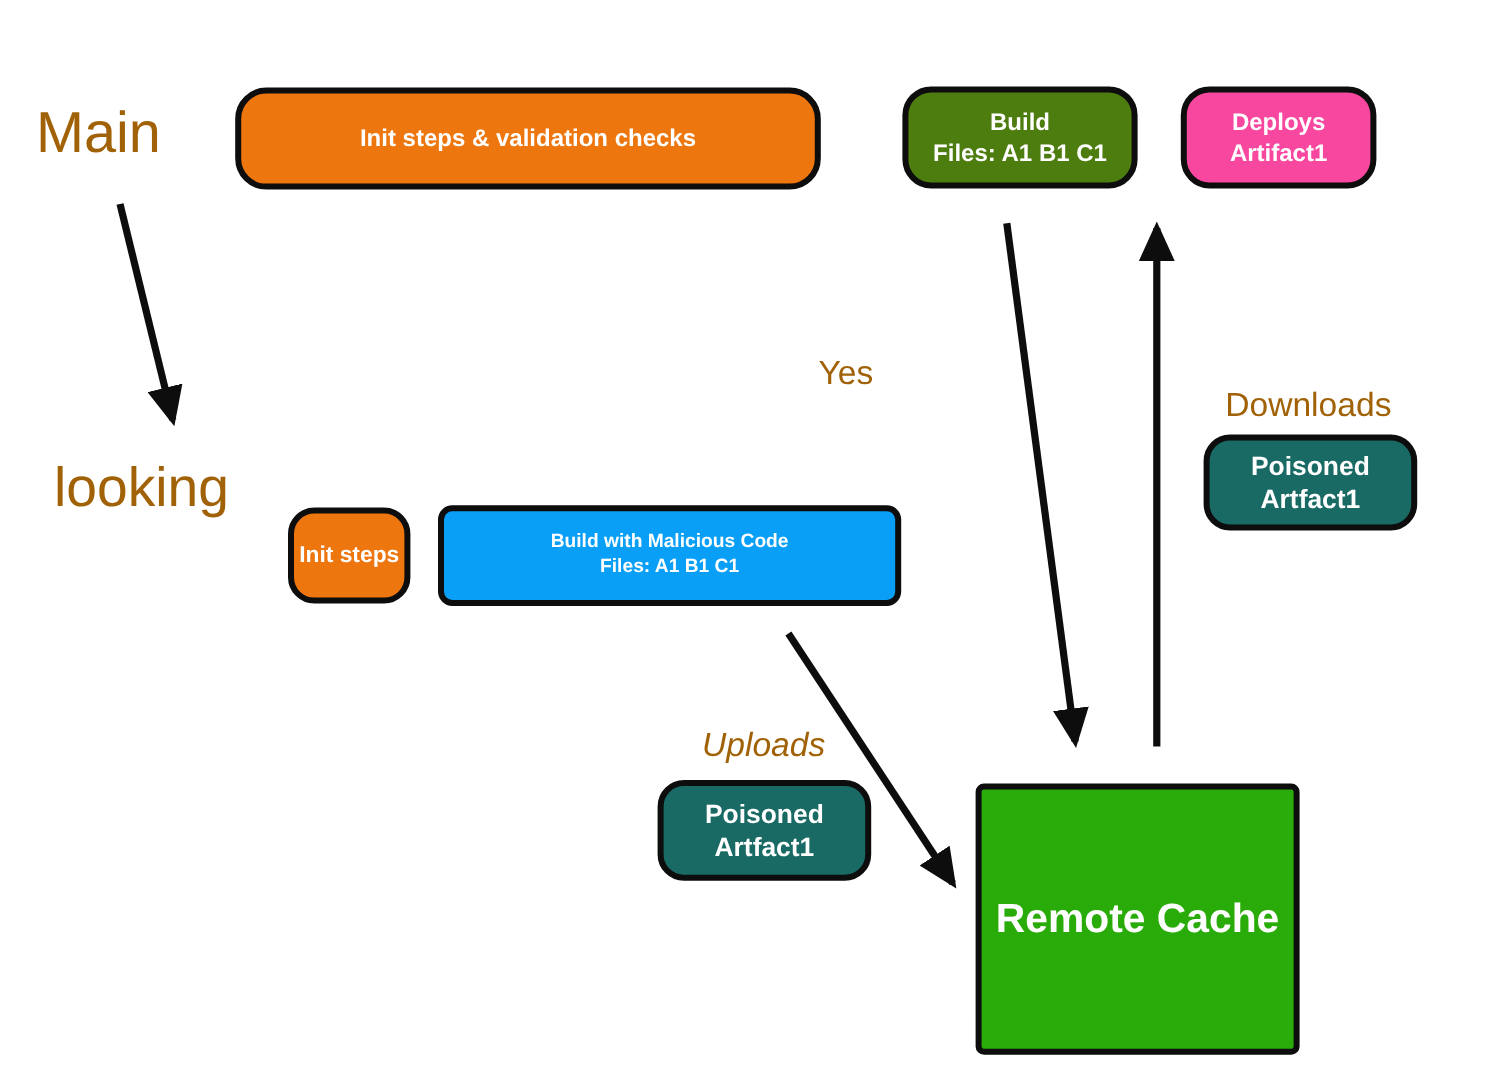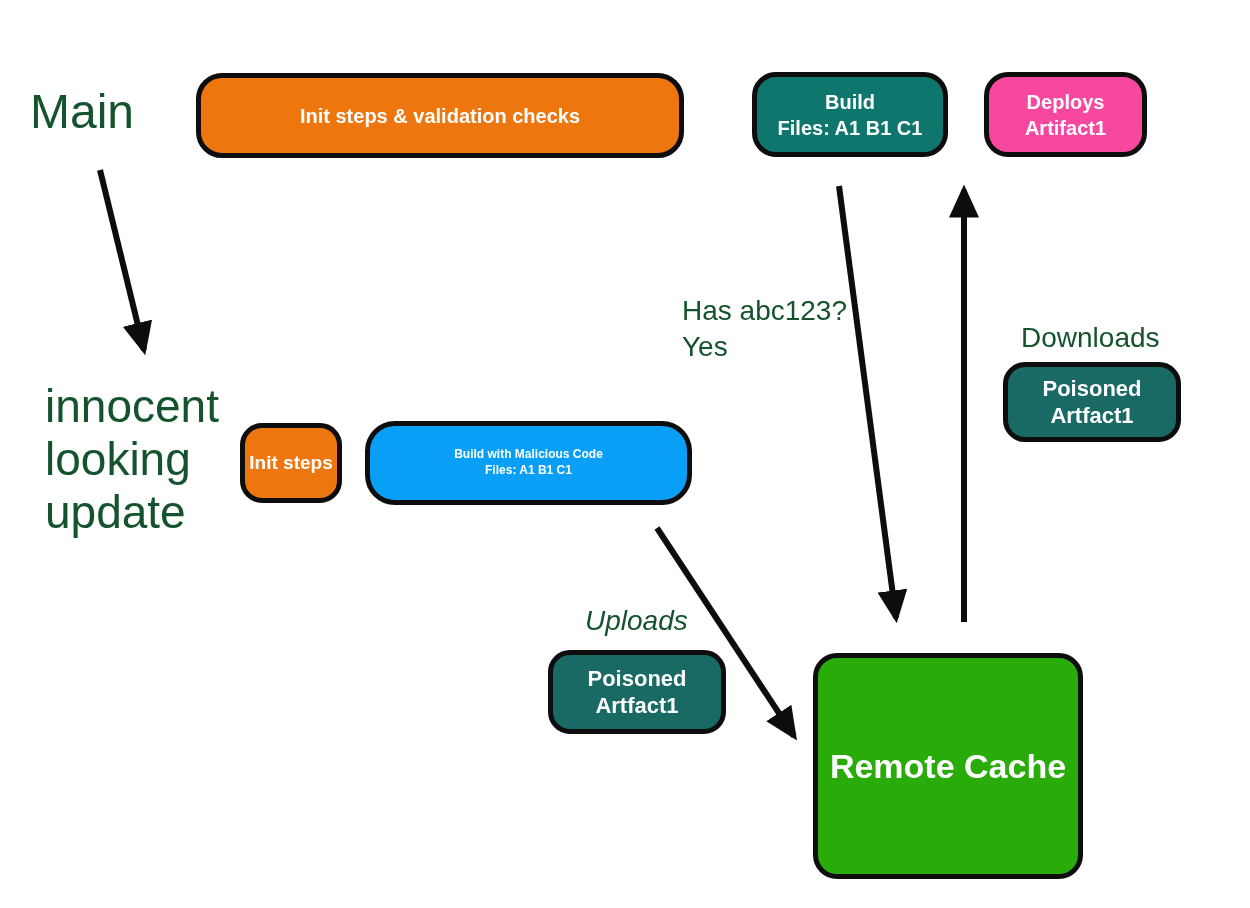--- a/index.html
+++ b/index.html
@@ -18,22 +18,23 @@
     position:absolute;
     display:flex; flex-direction:column;
     align-items:center; justify-content:center;
     border:5px solid #0d0d0d;
     box-sizing:border-box;
     color:#ffffff; font-weight:bold; text-align:center;
     line-height:1.3;
   }
   .lbl {
     position:absolute;
-    color:#14532d;
+    color:#a16207;
     white-space:nowrap;
+    text-align:right;
   }
   .lbl div { white-space:nowrap; }
 </style>
 </head>
 <body>
 
 <div id="canvas">
 
   <svg id="arrow-layer" viewBox="0 0 1250 908">
     <defs>
@@ -43,64 +44,61 @@
     </defs>
     <line x1="100" y1="170" x2="144" y2="350" stroke="#0d0d0d" stroke-width="6" marker-end="url(#ah)"></line>
     <line x1="839" y1="186" x2="896" y2="618" stroke="#0d0d0d" stroke-width="6" marker-end="url(#ah)"></line>
     <line x1="964" y1="622" x2="964" y2="190" stroke="#0d0d0d" stroke-width="6" marker-end="url(#ah)"></line>
     <line x1="657" y1="528" x2="794" y2="736" stroke="#0d0d0d" stroke-width="6" marker-end="url(#ah)"></line>
   </svg>
 
   <div class="lbl" style="left:30px; top:84px; font-size:48px;">Main</div>
 
   <div class="lbl" style="left:45px; top:380px; font-size:46px; line-height:53px;">
-    <div>innocent</div>
     <div>looking</div>
-    <div>update</div>
   </div>
 
   <div class="lbl" style="left:682px; top:293px; font-size:28px; line-height:36px;">
-    <div>Has abc123?</div>
     <div>Yes</div>
   </div>
 
   <div class="lbl" style="left:1021px; top:322px; font-size:28px;">Downloads</div>
 
   <div class="lbl" style="left:585px; top:605px; font-size:28px;font-style:italic;">Uploads</div>
 
   <div class="node" style="left: 196px; top: 73px; width: 488px; height: 85px; border-radius: 26px; font-size: 20px; background-color: rgb(237, 118, 14);">
     <span>Init steps &amp; validation checks</span>
   </div>
 
-  <div class="node" style="left: 752px; top: 72px; width: 196px; height: 85px; border-radius: 24px; font-size: 20px; background-color: #0f766e;">
+  <div class="node" style="left: 752px; top: 72px; width: 196px; height: 85px; border-radius: 24px; font-size: 20px; background-color: #4d7c0f;">
     <span>Build</span>
     <span>Files: A1 B1 C1</span>
   </div>
 
   <div class="node" style="left: 984px; top: 72px; width: 163px; height: 85px; border-radius: 24px; font-size: 20px; background-color: rgb(248, 71, 158);">
     <span>Deploys</span>
     <span>Artifact1</span>
   </div>
 
   <div class="node" style="left: 240px; top: 423px; width: 102px; height: 80px; border-radius: 22px; font-size: 19px; background-color: rgb(237, 118, 14);">
     <span>Init steps</span>
   </div>
 
-  <div class="node" style="left: 365px; top: 421px; width: 327px; height: 84px; border-radius: 30px; font-size: 12px; background-color: rgb(9, 159, 246);">
+  <div class="node" style="left: 365px; top: 421px; width: 386px; height: 84px; border-radius: 12px; font-size: 16px; background-color: rgb(9, 159, 246);">
     <span>Build with Malicious Code</span>
     <span>Files: A1 B1 C1</span>
   </div>
 
   <div class="node" style="left: 1003px; top: 362px; width: 178px; height: 80px; border-radius: 22px; font-size: 22px; line-height: 1.25; background-color: rgb(25, 106, 100);">
     <span>Poisoned</span>
     <span>Artfact1</span>
   </div>
 
   <div class="node" style="left: 548px; top: 650px; width: 178px; height: 84px; border-radius: 22px; font-size: 22px; line-height: 1.25; background-color: rgb(25, 106, 100);">
     <span>Poisoned</span>
     <span>Artfact1</span>
   </div>
 
-  <div class="node" style="left: 813px; top: 653px; width: 270px; height: 226px; border-radius: 24px; font-size: 34px; background-color: rgb(41, 171, 9);">
+  <div class="node" style="left: 813px; top: 653px; width: 270px; height: 226px; border-radius: 7px; font-size: 34px; background-color: rgb(41, 171, 9);">
     <span>Remote Cache</span>
   </div>
 
 </div>
 
 </body></html>

